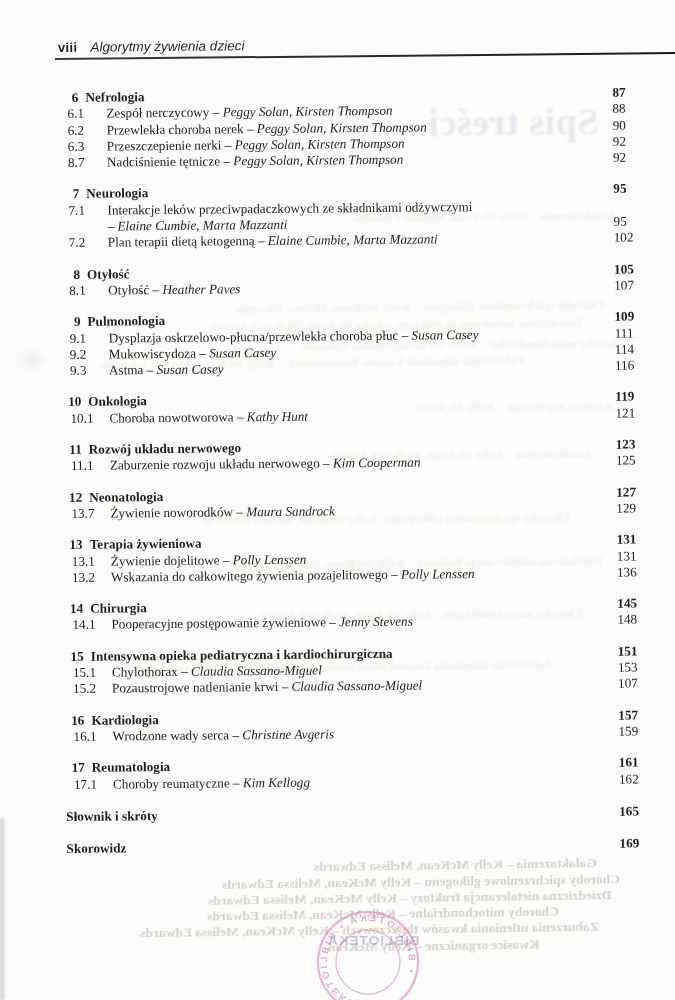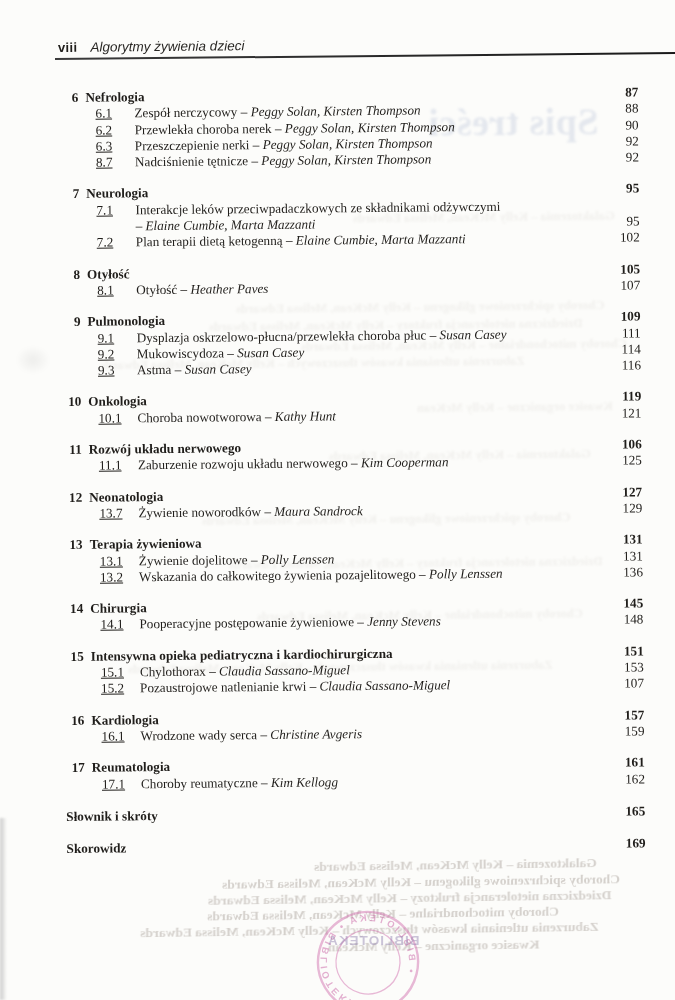--- a/index.html
+++ b/index.html
@@ -17,25 +17,25 @@
   .folio{font-weight:700;letter-spacing:.4px;margin-right:13px;text-align:right;}
   .running-title{font-style:italic;font-size:13.5px;color:#2a2825;}
   .rule{position:absolute;left:55px;top:58px;width:630px;height:2.2px;
     background:linear-gradient(90deg,#3b3b3b,#191919);}
 
   
   .toc{position:absolute;left:59px;top:90px;width:579px;
     font-size:13.2px;line-height:16.3px;}
   .row{display:flex;align-items:baseline;}
   .row .t{flex:1 1 auto;padding-right:10px;}
-  .row .pg{flex:none;min-width:26px;text-align:right;}
+  .row .pg{flex:none;min-width:26px;}
   .chapter-row{font-weight:700;margin-top:15px;}
   .chapter:first-child .chapter-row{margin-top:0;}
   .chapter-row .num{flex:none;width:19px;text-align:right;margin-right:7px;}
-  .entry-row .num{flex:none;width:32px;margin-left:36px;margin-right:7px;text-decoration:underline;}
+  .entry-row .num{flex:none;width:32px;margin-left:8px;margin-right:7px;}
   .authors{font-style:italic;}
   .backmatter-row{font-weight:700;margin-top:16px;}
 
   
   .ghost{position:absolute;white-space:nowrap;pointer-events:none;}
   .ghost-heading{left:428px;top:100px;font-size:38px;font-weight:700;
     color:#8596bd;opacity:.20;filter:blur(1.2px);
     transform:scaleX(-1) rotate(.5deg);letter-spacing:.5px;}
   .ghost-line{font-size:13.5px;font-weight:700;color:#9a9088;opacity:.40;
     filter:blur(.7px);transform:scaleX(-1) rotate(.8deg);}
@@ -215,21 +215,21 @@
         <div class="row entry-row">
           <span class="num">10.1</span>
           <span class="t"><span>Choroba nowotworowa</span> – <span class="authors">Kathy Hunt</span></span>
           <span class="pg">121</span>
         </div>
       </div>
       <div class="chapter">
         <div class="row chapter-row">
           <span class="num">11</span>
           <span class="t">Rozwój układu nerwowego</span>
-          <span class="pg">106</span>
+          <span class="pg">123</span>
         </div>
         <div class="row entry-row">
           <span class="num">11.1</span>
           <span class="t"><span>Zaburzenie rozwoju układu nerwowego</span> – <span class="authors">Kim Cooperman</span></span>
           <span class="pg">125</span>
         </div>
       </div>
       <div class="chapter">
         <div class="row chapter-row">
           <span class="num">12</span>

